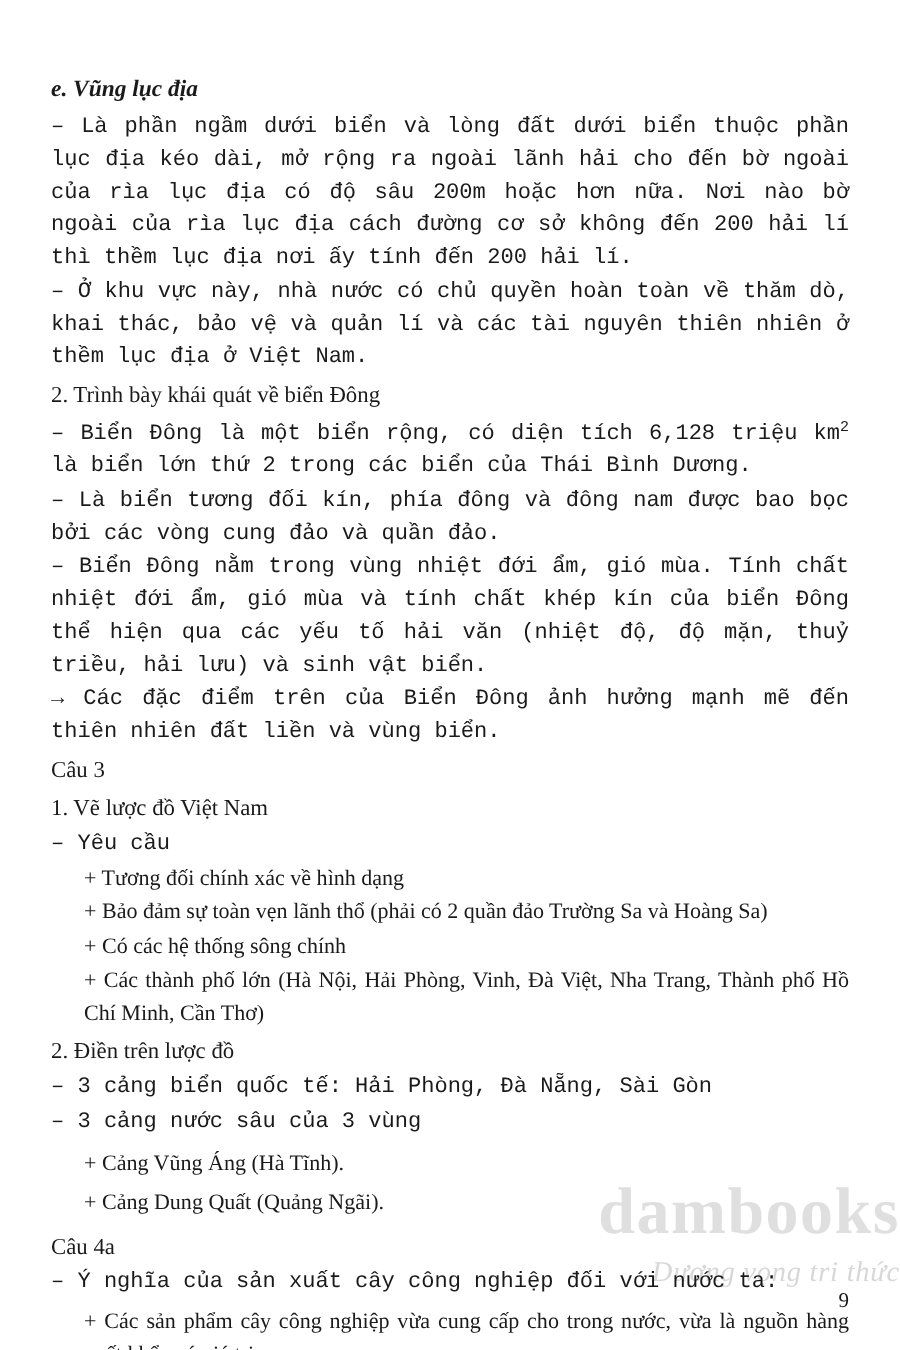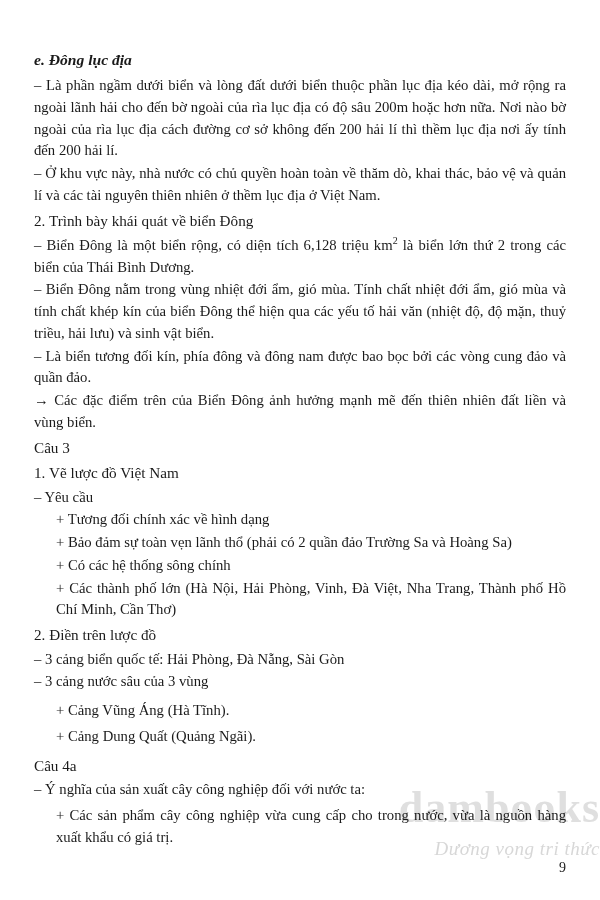--- a/index.html
+++ b/index.html
@@ -37,20 +37,21 @@
   }
   .heading-b {
     font-weight: normal;
     font-size: 15.2px;
     margin: 3px 0 2px 0;
   }
   p.para {
     margin: 0 0 1px 0;
     text-align: justify;
     text-indent: 0;
+    font-family: Liberation Mono, monospace;
   }
   p.indent1 {
     margin: 0 0 1px 0;
     padding-left: 22px;
     text-align: justify;
   }
   .sup {
     font-size: 0.68em;
     vertical-align: super;
   }
@@ -95,33 +96,33 @@
 
 <div class="page">
 
   <div class="watermark">
     <div class="wm-main">dambooks</div>
     <div class="wm-sub">Dương vọng tri thức</div>
   </div>
 
   <div class="content">
 
-    <h3 class="heading-i">e. Đông lục địa</h3>
+    <h3 class="heading-i">e. Vũng lục địa</h3>
 
     <p class="para">– Là phần ngầm dưới biển và lòng đất dưới biển thuộc phần lục địa kéo dài, mở rộng ra ngoài lãnh hải cho đến bờ ngoài của rìa lục địa có độ sâu 200m hoặc hơn nữa. Nơi nào bờ ngoài của rìa lục địa cách đường cơ sở không đến 200 hải lí thì thềm lục địa nơi ấy tính đến 200 hải lí.</p>
 
     <p class="para">– Ở khu vực này, nhà nước có chủ quyền hoàn toàn về thăm dò, khai thác, bảo vệ và quản lí và các tài nguyên thiên nhiên ở thềm lục địa ở Việt Nam.</p>
 
     <h3 class="heading-b">2. Trình bày khái quát về biển Đông</h3>
 
     <p class="para"><span>– Biển Đông là một biển rộng, có diện tích 6,128 triệu km</span><span class="sup">2</span><span> là biển lớn thứ 2 trong các biển của Thái Bình Dương.</span></p>
 
+    <p class="para">– Là biển tương đối kín, phía đông và đông nam được bao bọc bởi các vòng cung đảo và quần đảo.</p>
+
     <p class="para">– Biển Đông nằm trong vùng nhiệt đới ẩm, gió mùa. Tính chất nhiệt đới ẩm, gió mùa và tính chất khép kín của biển Đông thể hiện qua các yếu tố hải văn (nhiệt độ, độ mặn, thuỷ triều, hải lưu) và sinh vật biển.</p>
-
-    <p class="para">– Là biển tương đối kín, phía đông và đông nam được bao bọc bởi các vòng cung đảo và quần đảo.</p>
 
     <p class="para">→ Các đặc điểm trên của Biển Đông ảnh hưởng mạnh mẽ đến thiên nhiên đất liền và vùng biển.</p>
 
     <h3 class="heading-b">Câu 3</h3>
 
     <h3 class="heading-b">1. Vẽ lược đồ Việt Nam</h3>
 
     <p class="para">– Yêu cầu</p>
 
     <p class="indent1">+ Tương đối chính xác về hình dạng</p>

